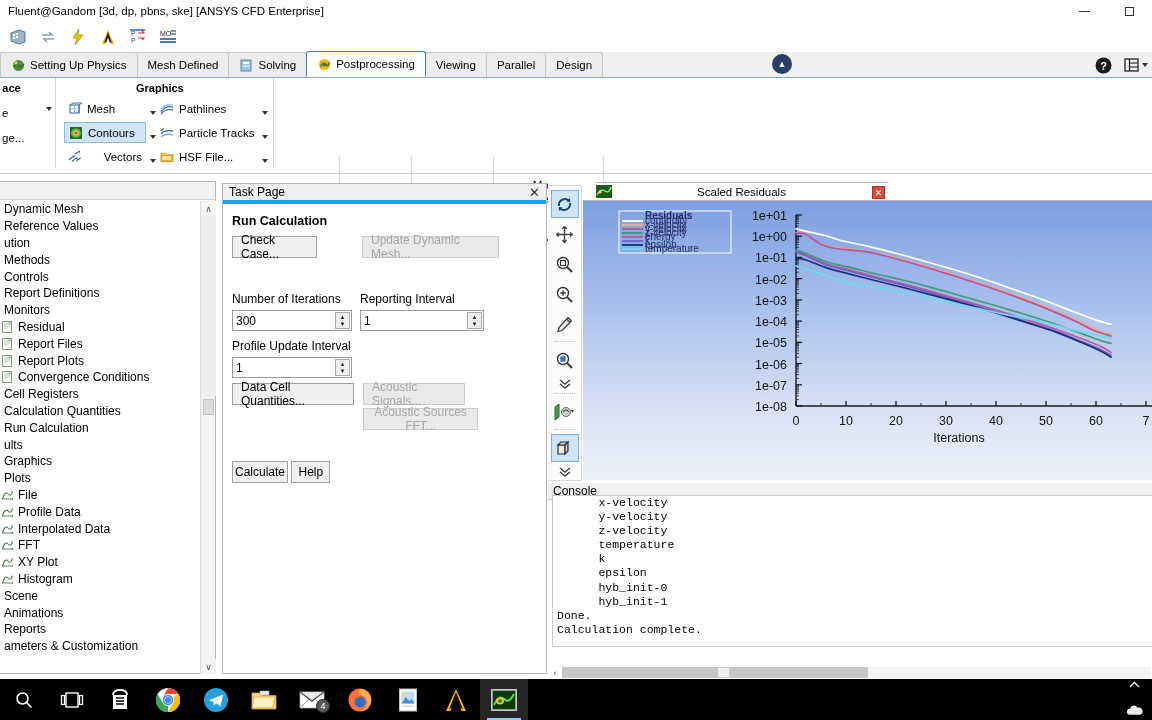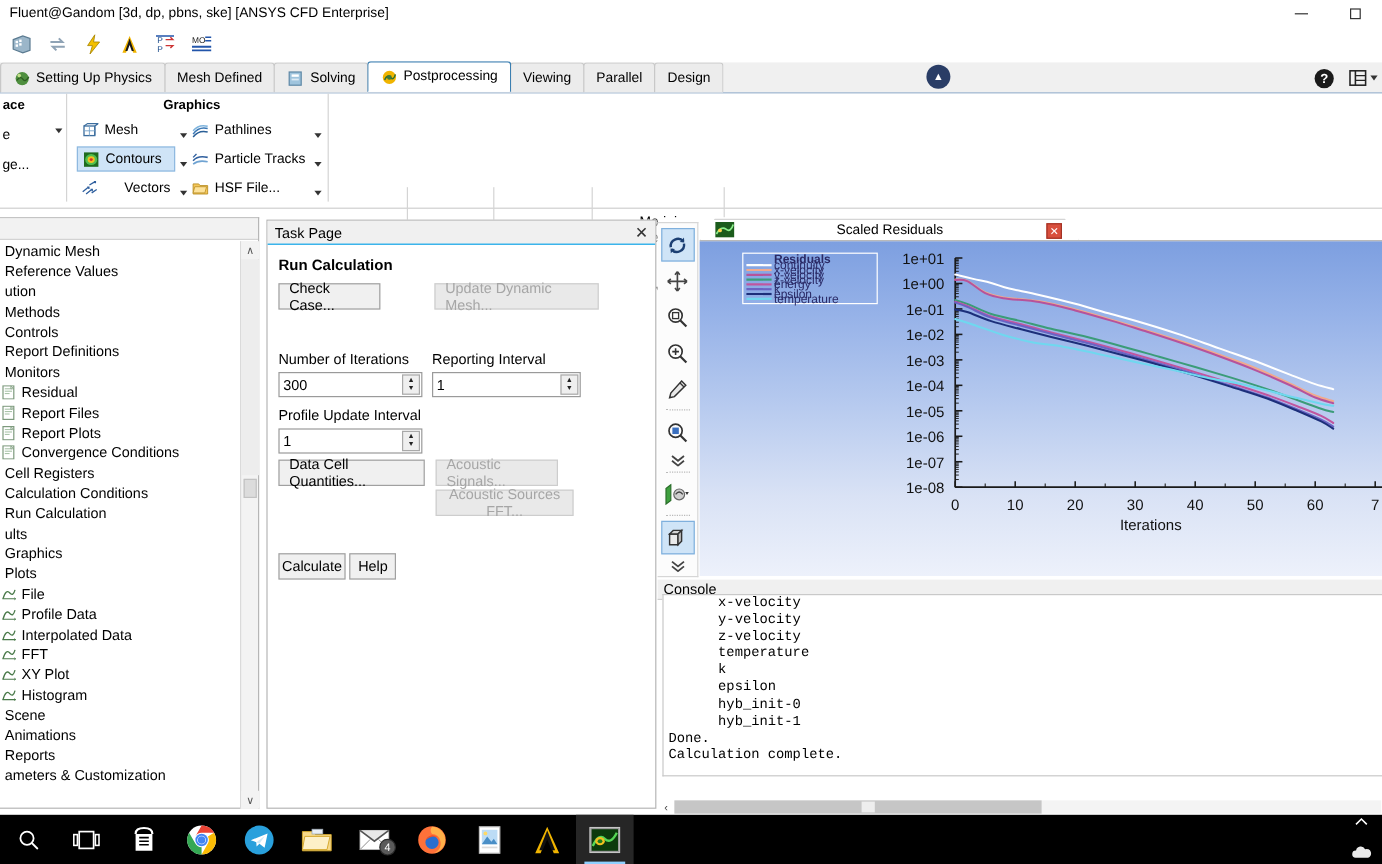--- a/index.html
+++ b/index.html
@@ -91,21 +91,21 @@
   .tvs-thumb { position: absolute; left: 2px; top: 198px; width: 11px; height: 16px;
                background: #dcdcdc; border: 1px solid #c2c2c2; }
   .tvs-track-top { position: absolute; left: 0; top: 15px; width: 15px; height: 180px; background: #ededed; }
 
   
   .taskpanel {
     position: absolute; left: 222px; top: 183px; width: 325px; height: 491px;
     background: #fff; border: 1px solid #b6b6b6;
   }
   .tp-head {
-    height: 20px; background: #f0f0f0; border-bottom: 1px solid #0ea5e9;
+    height: 20px; background: #f0f0f0; border-bottom: 4px solid #0ea5e9;
     display: flex; align-items: center; justify-content: space-between; padding: 0 6px;
     font-size: 12px;
   }
   .tp-close { font-size: 13px; color: #333; line-height: 1; }
   .tp-body { padding: 10px 9px 0 9px; position: relative; height: 469px; }
   .tp-title { font-weight: bold; font-size: 12.5px; margin-bottom: 8px; }
   .fbtn {
     display: inline-flex; align-items: center; justify-content: center;
     border: 1px solid #a0a0a0; background: #f0f0f0; font-size: 12px;
     height: 22px; padding: 0 8px; color: #000;
@@ -498,21 +498,21 @@
             </svg>
           </span>
           <span>Convergence Conditions</span>
         </div>
         <div class="tnode">
           <span class="ticon" style="width: 0px; flex: 0 0 0px;"></span>
           <span>Cell Registers</span>
         </div>
         <div class="tnode">
           <span class="ticon" style="width: 0px; flex: 0 0 0px;"></span>
-          <span>Calculation Conditions</span>
+          <span>Calculation Quantities</span>
         </div>
         <div class="tnode">
           <span class="ticon" style="width: 0px; flex: 0 0 0px;"></span>
           <span>Run Calculation</span>
         </div>
         <div class="tnode">
           <span class="ticon" style="width: 0px; flex: 0 0 0px;"></span>
           <span>ults</span>
         </div>
         <div class="tnode">

